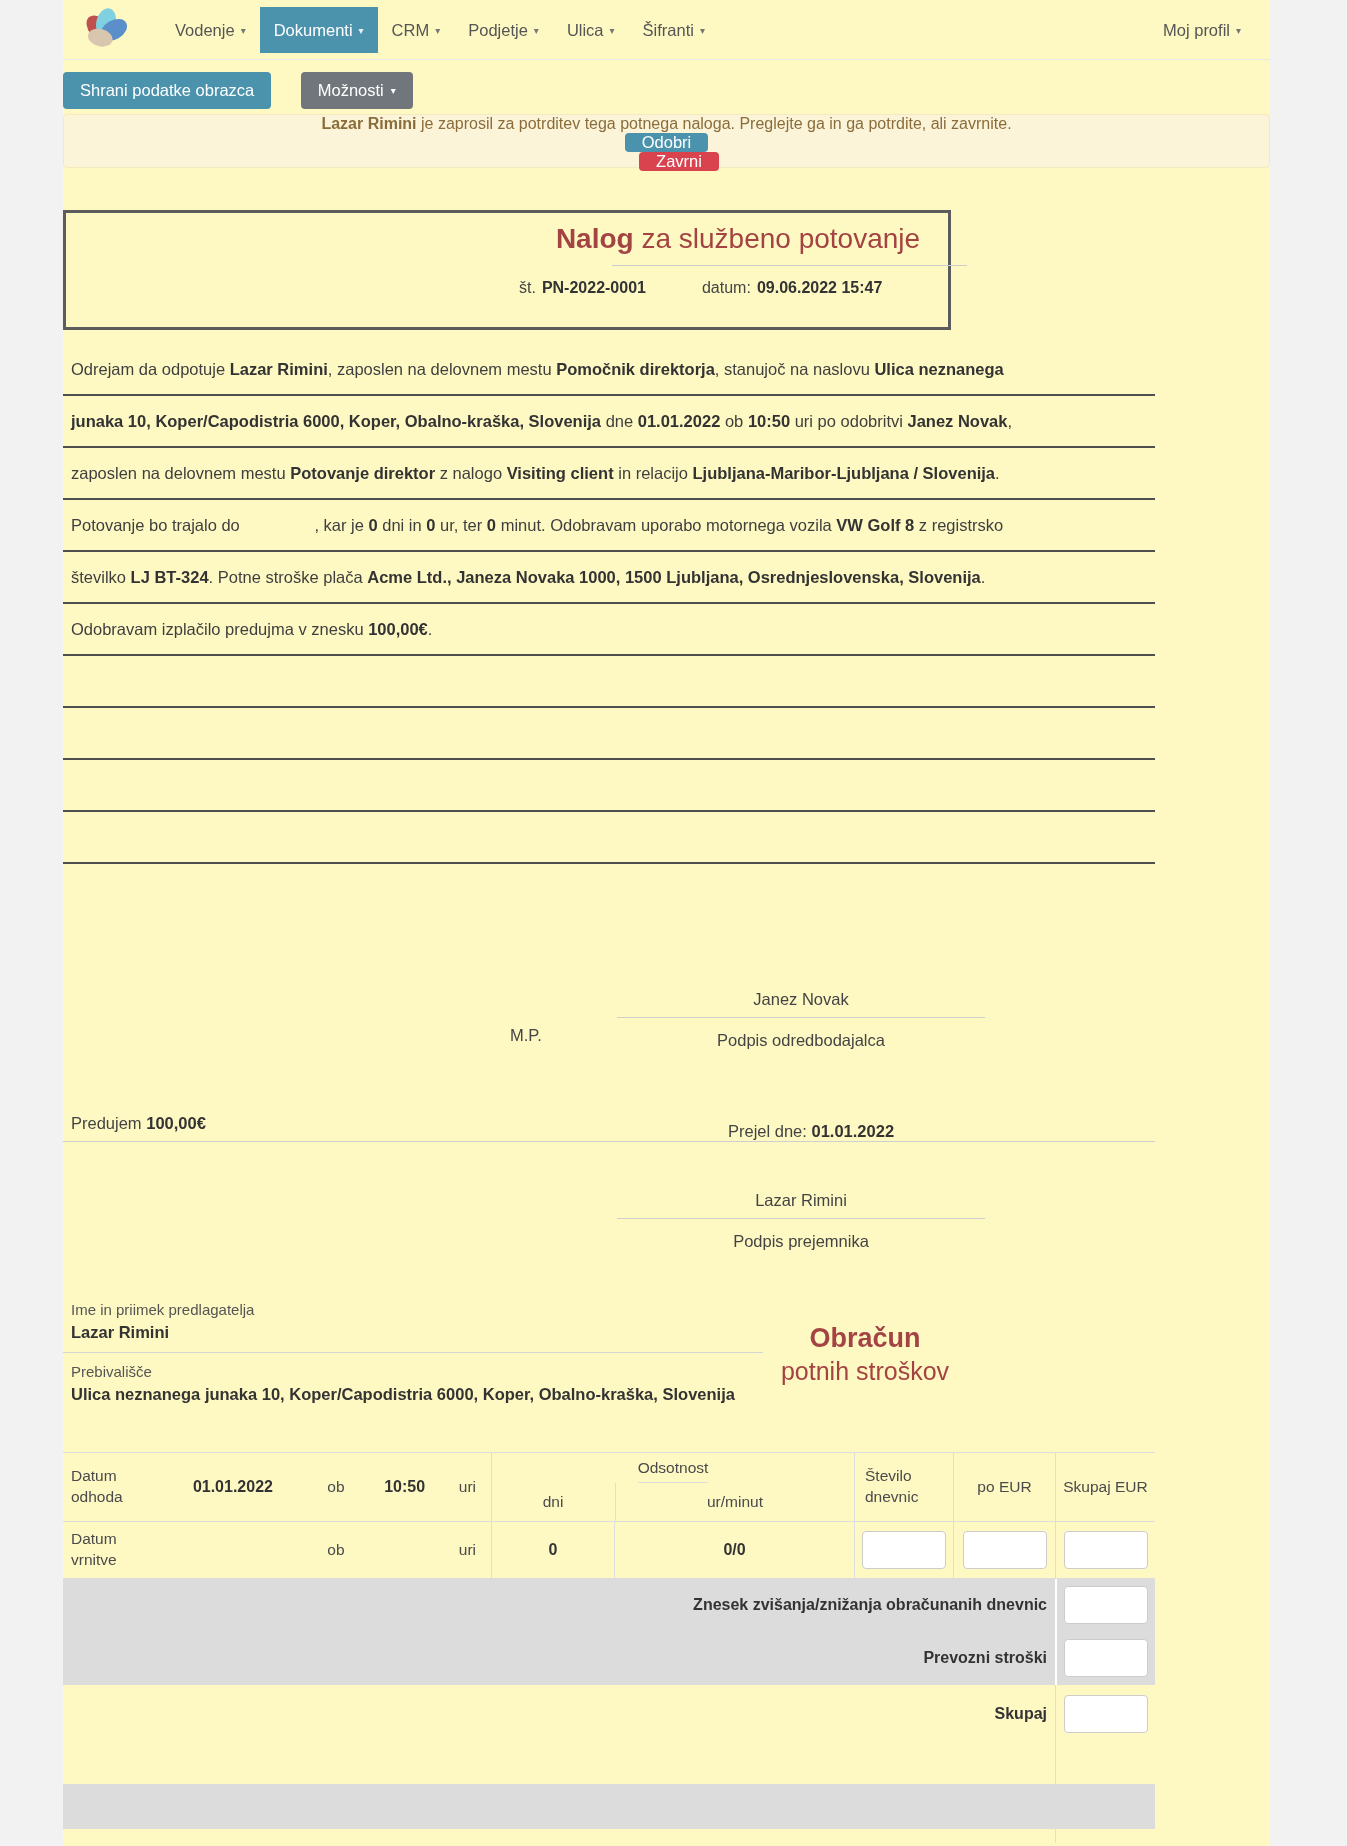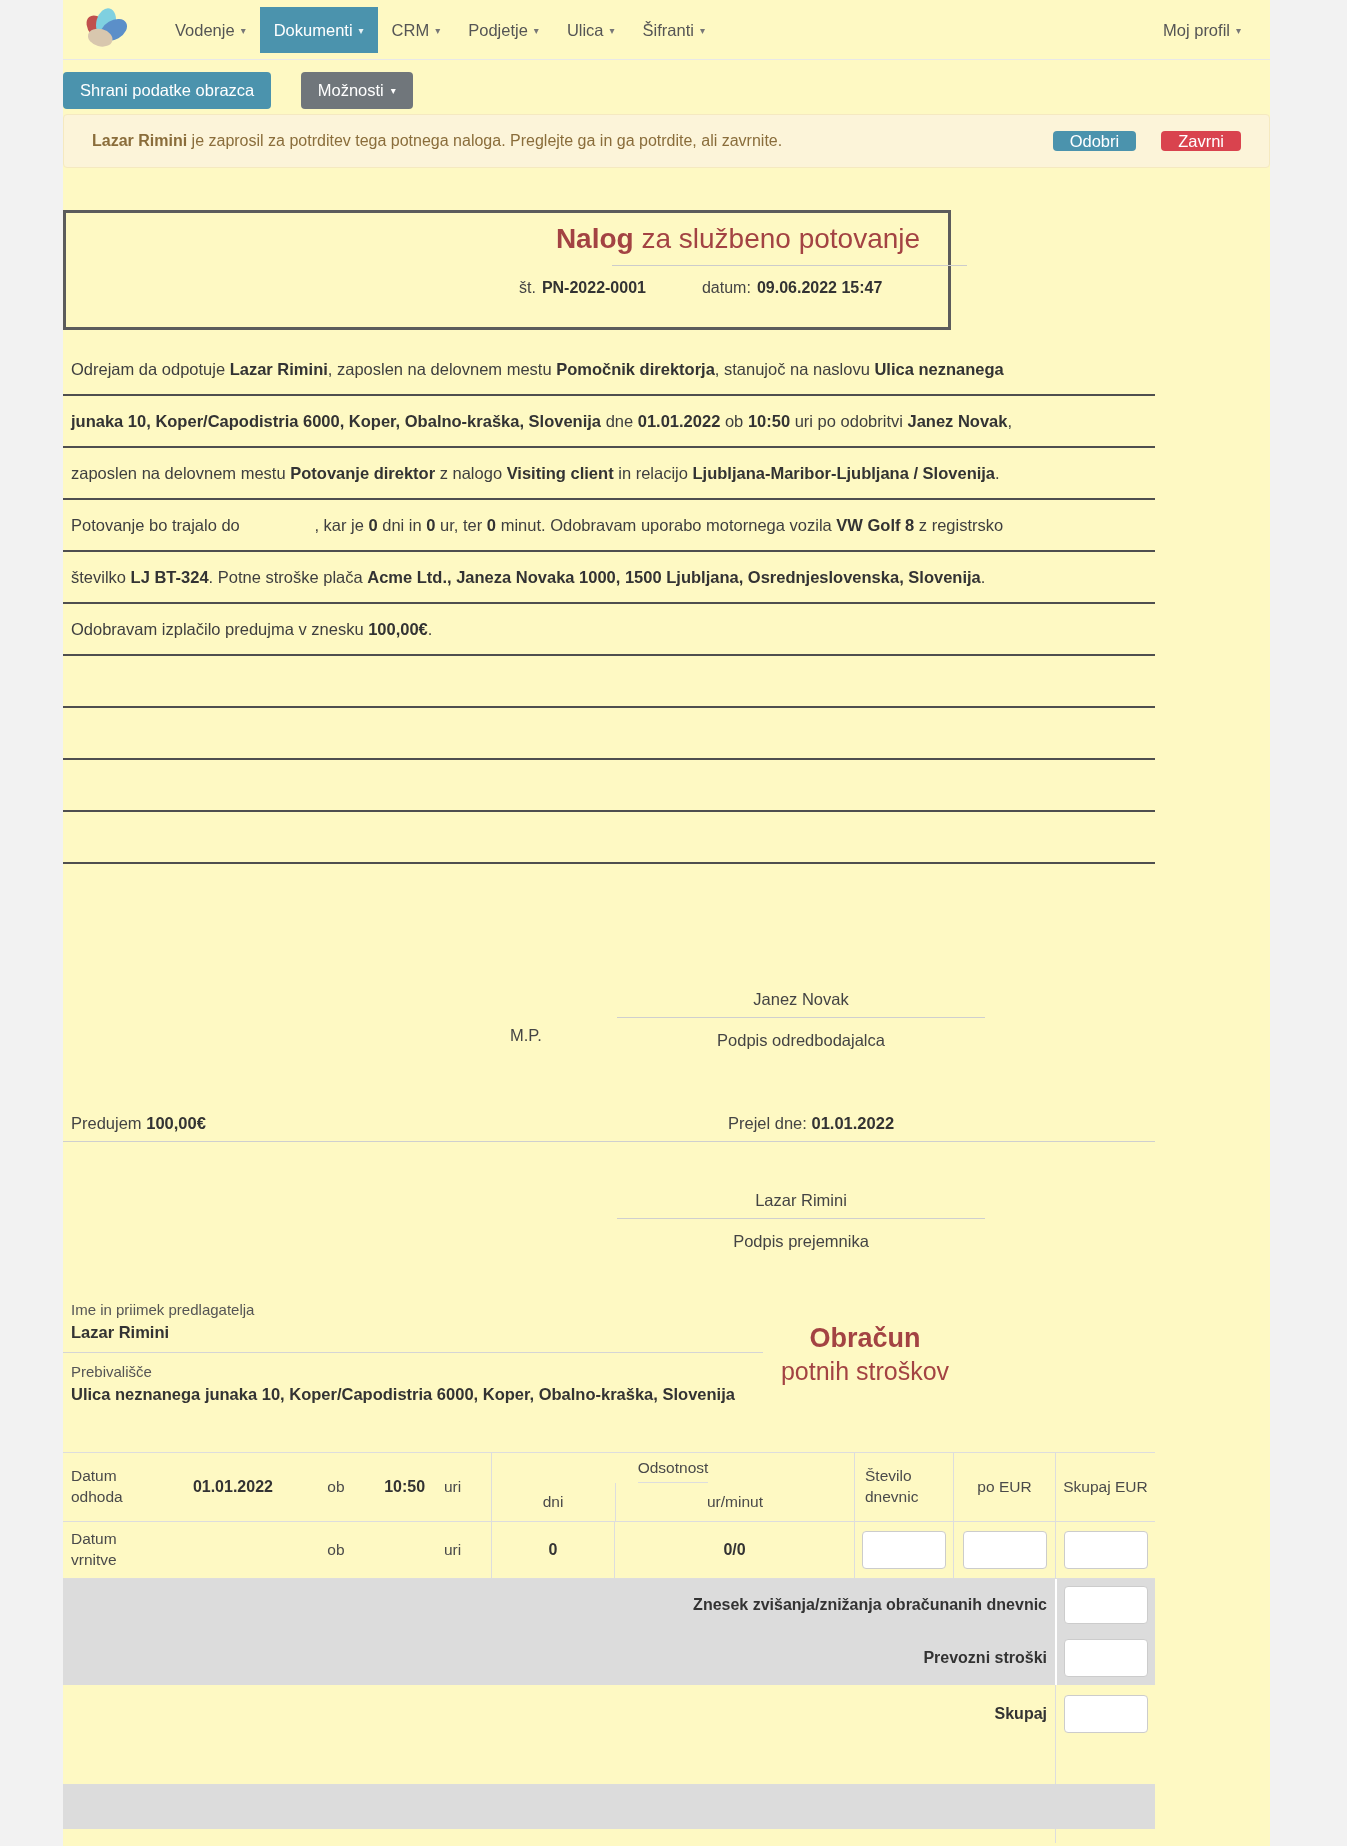--- a/index.html
+++ b/index.html
@@ -37,20 +37,21 @@
   }
   .btn .caret { font-size:10px; margin-left:7px; }
   .btn-teal { background:#4b93ad; }
   .btn-gray { background:#70767b; margin-left:25px; }
   .btn-red  { background:#d9434e; }
   
   .alert {
     margin-top:5px; height:54px; display:flex; align-items:center;
     background:#fcf4d9; border:1px solid #f5e9c0; border-radius:4px;
     padding:0 28px;
+    flex-direction:column;
   }
   .alert-text { color:#8a6d3b; font-size:16px; flex:1; }
   .alert-text b { font-weight:700; }
   .alert .btn { height:20px; }
   .alert .btn-red { margin-left:25px; }
   
   .doc-box {
     margin-top:42px; width:888px; height:120px; border:3px solid #5c5c5c;
     position:relative;
   }
@@ -79,41 +80,41 @@
   .sig-col .sig-caption { margin-top:13px; }
   .sig-block.first .sig-col { top:56px; }
   .sig-block.second .sig-col { top:49px; }
   .mp { position:absolute; left:447px; top:92px; font-size:16.5px; color:#444; }
   .advance-row {
     margin-top:50px; width:1092px; position:relative;
     border-bottom:1px solid #cfcfcf; padding:0 0 7px 8px;
     font-size:16.5px; color:#444; height:28px;
   }
   .advance-row .val { font-weight:700; color:#333; }
-  .advance-row .received { position:absolute; left:665px; top:0; }
+  .advance-row .received { position:absolute; left:665px; top:8px; }
   
   .claimant-section { margin-top:40px; position:relative; width:1092px; }
   .claimant-left { width:700px; padding-left:8px; }
   .small-label { font-size:15px; color:#555; }
   .claimant-left .value { font-weight:700; font-size:16.5px; color:#333; margin-top:5px; }
   .claimant-divider { border-bottom:1px solid #d5d5d5; margin:10px 0 10px -8px; width:700px; }
   .expense-title { position:absolute; left:677px; top:22px; width:250px; text-align:center; color:#a34343; }
   .expense-title .t1 { font-size:27px; font-weight:700; }
   .expense-title .t2 { font-size:25px; margin-top:3px; }
   
   .xtable { margin-top:48px; width:1092px; font-size:15.5px; color:#4a4a4a; }
   .xrow { display:flex; }
   .xrow.header { height:70px; border-top:1px solid #ddd; border-bottom:1px solid #ddd; }
   .xrow.rowb { height:57px; border-bottom:1px solid #ddd; }
   .c-label { width:428px; display:flex; align-items:center; padding-left:8px; }
   .c-label .dlabel { width:90px; line-height:1.35; }
   .c-label .ddate  { width:150px; text-align:center; font-weight:700; color:#333; font-size:16px; }
   .c-label .dob    { width:60px; text-align:center; }
   .c-label .dtime  { width:80px; text-align:center; font-weight:700; color:#333; font-size:16px; }
-  .c-label .duri   { width:48px; }
+  .c-label .duri   { width:48px; text-align:center; }
   .c-group { width:363px; border-left:1px solid #ddd; display:flex; flex-direction:column;align-items:center; }
   .c-group .gtitle { height:30px; border-bottom:1px solid #ddd; display:flex; align-items:center; justify-content:center; }
   .c-group .gsub { flex:1; display:flex; }
   .c-group .gsub .sdni { width:123px; display:flex; align-items:center; justify-content:center; }
   .c-group .gsub .surmin { width:240px; border-left:1px solid #ddd; display:flex; align-items:center; justify-content:center; }
   .c-dni, .c-urmin, .c-stev, .c-poeur, .c-skupaj {
     display:flex; align-items:center; justify-content:center; border-left:1px solid #ddd;
   }
   .c-dni { width:123px; } .c-urmin { width:240px; }
   .c-stev { width:99px; } .c-poeur { width:102px; } .c-skupaj { width:100px; }

